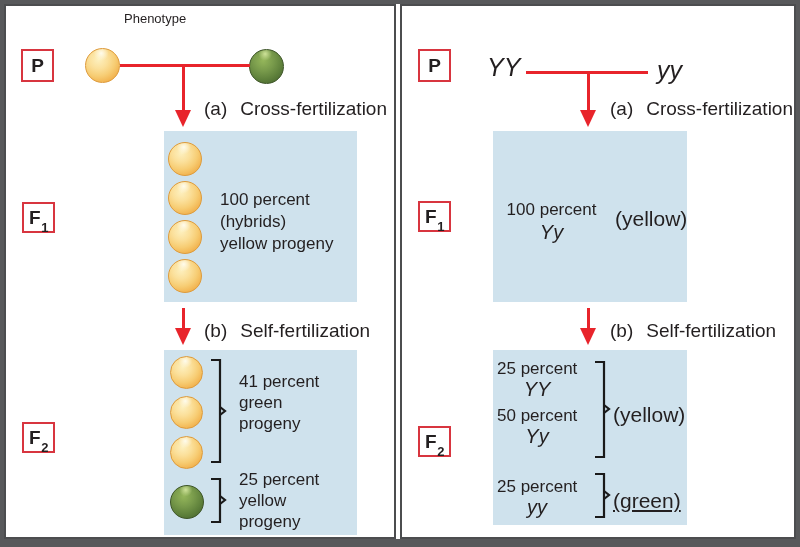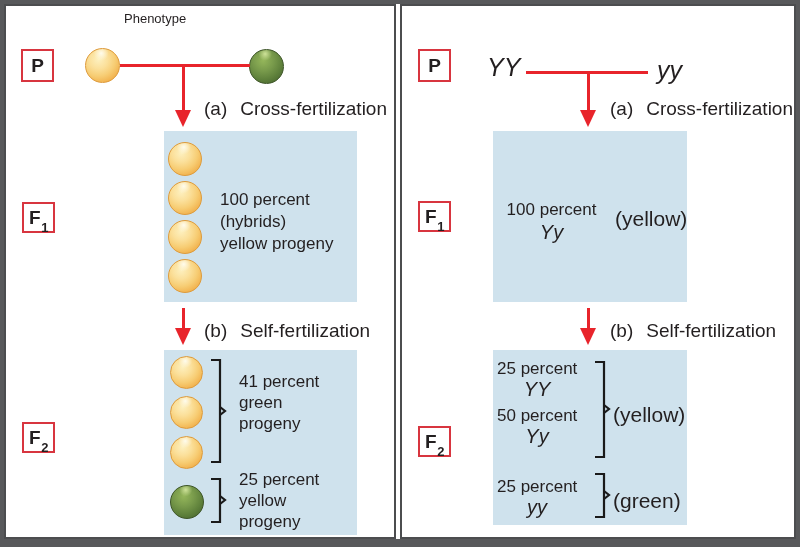--- a/index.html
+++ b/index.html
@@ -194,18 +194,18 @@
   <svg class="bracket" style="left:190px; top:354px;" width="20" height="101" viewBox="0 0 20 101">
     <path d="M3,2 H12 V97 H3"></path>
     <path d="M12,45 L17,49 L12,53"></path>
   </svg>
   <div class="pheno-note" style="left:211px; top:397px;">(yellow)</div>
 
   <svg class="bracket" style="left:190px; top:466px;" width="20" height="47" viewBox="0 0 20 47">
     <path d="M3,2 H12 V45 H3"></path>
     <path d="M12,19 L17,23 L12,27"></path>
   </svg>
-  <div class="pheno-note" style="left:211px; top:483px;">(green)</div>
+  <div class="pheno-note" style="left:211px; top:483px;text-decoration:underline;">(green)</div>
 
   <div class="gen-label" style="left:16px; top:420px; height:31px;">
     <span><span>F</span><sub>2</sub></span>
   </div>
 </div>
 
 </body></html>

